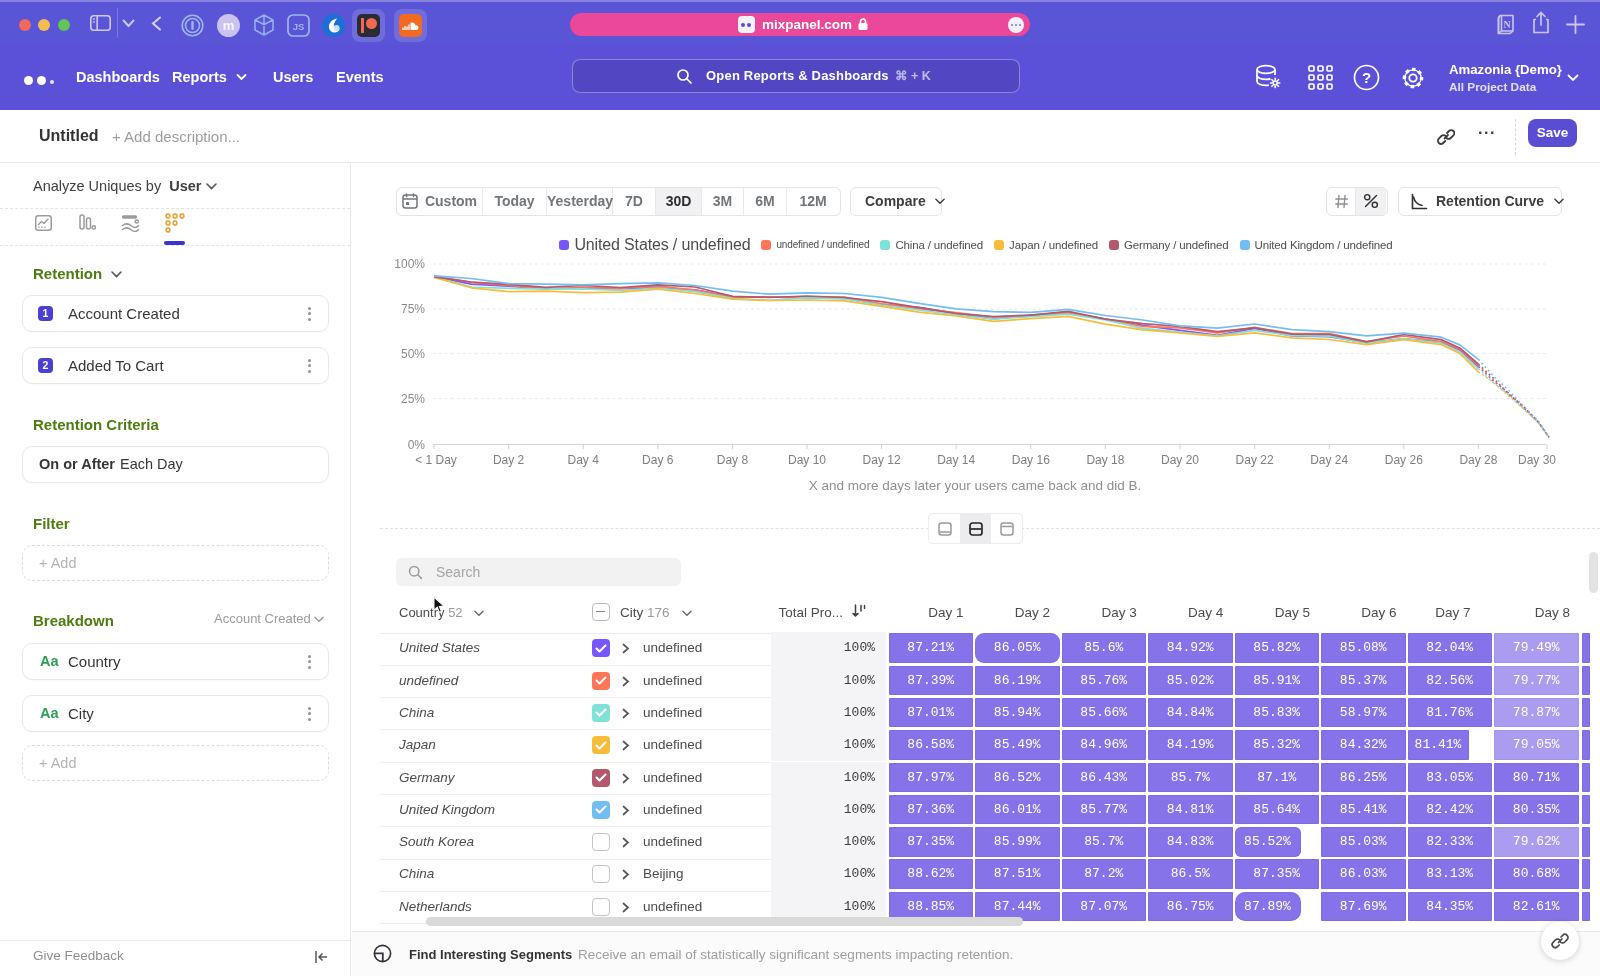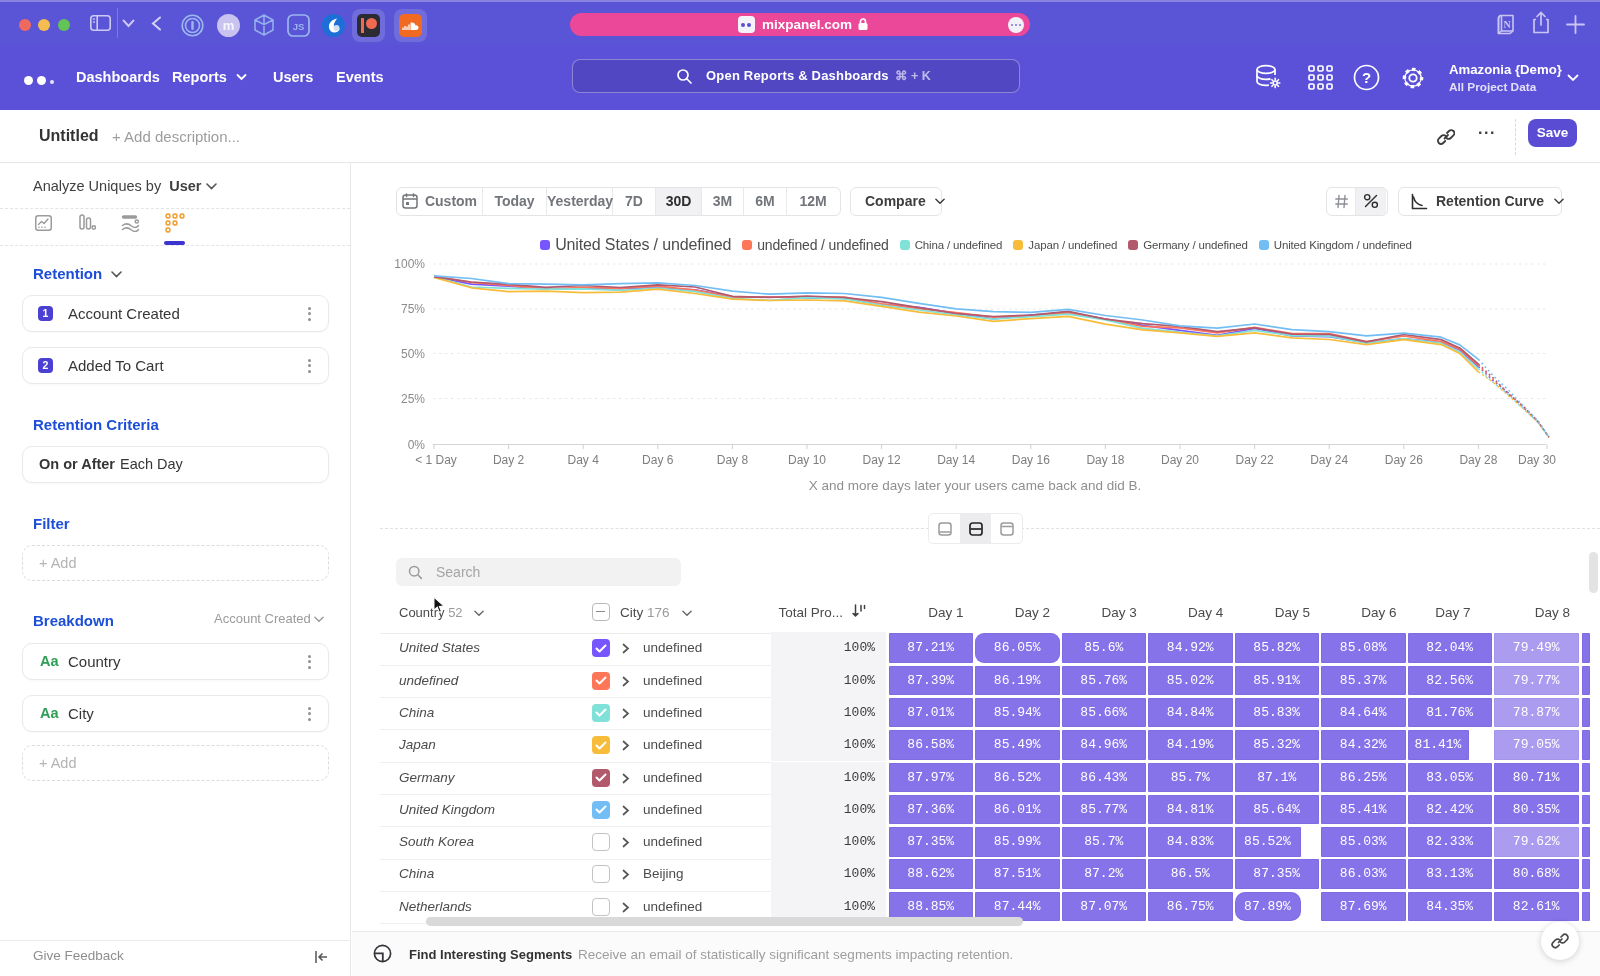--- a/index.html
+++ b/index.html
@@ -11,21 +11,21 @@
   #chrome { left:0; top:0; width:1600px; height:45px; background:#5a54d6; }
   #chrome::before { content:""; position:absolute; left:0; top:0; width:100%; height:1.5px; background:rgba(255,255,255,0.28); }
   .tl { position:absolute; top:19px; width:12px; height:12px; border-radius:50%; }
   
   #appnav { left:0; top:45px; width:1600px; height:65px; background:#5b50d8; }
   .navlink { position:absolute; top:0; height:65px; line-height:65px; color:#fff; font-size:14.5px; font-weight:700; }
   
   #titlerow { left:0; top:110px; width:1600px; height:53px; background:#fff; border-bottom:1px solid #e7e7e7; }
   
   #sidebar { left:0; top:163px; width:351px; height:813px; background:#fff; border-right:1px solid #e8e8e8; }
-  .sideheading { position:absolute; left:33px; font-size:15px; font-weight:700; color:#1d4ed8; }
+  .sideheading { position:absolute; left:33px; font-size:15px; font-weight:700; color:#4d7c0f; }
   .card { position:absolute; left:22px; width:307px; background:#fff; border:1px solid #e9e9e9; border-radius:10px; box-shadow:0 1px 2px rgba(0,0,0,0.03); }
   .chip { position:absolute; left:15px; top:10px; width:15px; height:15px; border-radius:4px; background:#4c40d2; color:#fff; font-size:10.5px; font-weight:700; text-align:center; line-height:15px; }
   .kebab { position:absolute; right:16px; top:10.5px; width:4px; height:16px; }
   .kebab i { position:absolute; left:0; width:3.3px; height:3.3px; border-radius:50%; background:#909090; }
   .dashedadd { position:absolute; left:22px; width:307px; height:36px; border:1px dashed #dcdcdc; border-radius:10px; color:#b4b4b4; font-size:14.5px; line-height:34px; padding-left:16px; }
   
   #main { left:352px; top:163px; width:1248px; height:813px; background:#fff; }
   .btn { position:absolute; white-space:nowrap; border:1px solid #e4e4e4; border-radius:6px; background:#fff; color:#3d3d3d; font-size:14px; font-weight:600; }
   .seg { float:left; height:27px; line-height:27px; text-align:center; color:#72757a; font-size:14px; border-right:1px solid #e9e9e9; }
   .cellrow { position:absolute; height:29.5px; }
@@ -398,21 +398,21 @@
         </svg>Retention Curve
       <svg style="display:inline-block;vertical-align:1px;margin-left:6px;" width="10" height="7" viewBox="0 0 11 7">
           <path d="M1 1l4.5 4.5L10 1" fill="none" stroke="#3d3d3d" stroke-width="1.6" stroke-linecap="round"></path>
         </svg>
     </div>
   </div>
   <div id="chartzone">
 
     <div class="abs" style="left:0;top:74px;width:1248px;height:15px;display:flex;justify-content:center;align-items:center;gap:11px;">
       <span style="display:flex;align-items:center;gap:5px;font-size:16px;letter-spacing:-0.15px;color:#4d4d4d;"><span style="width:10px;height:10px;border-radius:3px;flex:none;background:#7856FF;"></span>United States / undefined</span>
-      <span style="display:flex;align-items:center;gap:5px;font-size:14px;letter-spacing:-0.15px;color:#4d4d4d;"><span style="width:10px;height:10px;border-radius:3px;flex:none;background:#FF7557;"></span>undefined / undefined</span>
+      <span style="display:flex;align-items:center;gap:5px;font-size:10px;letter-spacing:-0.15px;color:#4d4d4d;"><span style="width:10px;height:10px;border-radius:3px;flex:none;background:#FF7557;"></span>undefined / undefined</span>
       <span style="display:flex;align-items:center;gap:5px;font-size:11.5px;letter-spacing:-0.15px;color:#4d4d4d;"><span style="width:10px;height:10px;border-radius:3px;flex:none;background:#80E1D9;"></span>China / undefined</span>
       <span style="display:flex;align-items:center;gap:5px;font-size:11.5px;letter-spacing:-0.15px;color:#4d4d4d;"><span style="width:10px;height:10px;border-radius:3px;flex:none;background:#F8BC3B;"></span>Japan / undefined</span>
       <span style="display:flex;align-items:center;gap:5px;font-size:11.5px;letter-spacing:-0.15px;color:#4d4d4d;"><span style="width:10px;height:10px;border-radius:3px;flex:none;background:#B2596E;"></span>Germany / undefined</span>
       <span style="display:flex;align-items:center;gap:5px;font-size:11.5px;letter-spacing:-0.15px;color:#4d4d4d;"><span style="width:10px;height:10px;border-radius:3px;flex:none;background:#72BEF4;"></span>United Kingdom / undefined</span>
     </div>
     <svg class="abs" style="left:0;top:95px;" width="1248" height="245" viewBox="352 258 1248 245">
 
       <g stroke="#e8e8e8" stroke-dasharray="2.5 3.5">
         <line x1="433" y1="264" x2="1546" y2="264"></line>
         <line x1="433" y1="309" x2="1546" y2="309"></line>
@@ -604,21 +604,21 @@
           <svg class="abs" style="left:270px;top:10px;" width="8" height="11" viewBox="0 0 8 11">
             <path d="M1.5 1.5l4.5 4-4.5 4" fill="none" stroke="#555" stroke-width="1.7" stroke-linecap="round"></path>
           </svg>
           <div class="cityname" style="left:291px;top:0;height:30px;line-height:30px;">undefined</div>
           <div class="totcell" style="top:-1px;height:32.3px;line-height:32.3px;">100%</div>
           <div class="pcell" style="left:536.5px;top:0;width:84.5px;">87.01%</div>
           <div class="pcell" style="left:623px;top:0;width:84.5px;">85.94%</div>
           <div class="pcell" style="left:709.5px;top:0;width:84.5px;">85.66%</div>
           <div class="pcell" style="left:796px;top:0;width:84.5px;">84.84%</div>
           <div class="pcell" style="left:882.5px;top:0;width:84.5px;">85.83%</div>
-          <div class="pcell" style="left:969px;top:0;width:84.5px;">84.64%</div>
+          <div class="pcell" style="left:969px;top:0;width:84.5px;">58.97%</div>
           <div class="pcell" style="left:1055.5px;top:0;width:84.5px;">81.76%</div>
           <div class="pcell lt" style="left:1142px;top:0;width:84.5px;">78.87%</div>
           <div class="pcell" style="left:1229.5px;top:0;width:8px;"></div>
         </div>
 <div class="cellrow" style="left:0;top:567.2px;width:1248px;">
           <div class="rowline" style="top:31.5px;"></div>
           <div class="rowlabel" style="left:47px;top:0;height:30px;line-height:30px;">Japan</div>
           <div class="cbx" style="left:240px;top:6px;background:#F8BC3B;border-radius:4px;">
             <svg style="position:absolute;left:3px;top:4.5px;" width="12" height="9" viewBox="0 0 12 9">
               <path d="M1.5 4.5l3 3L10.5 1.5" fill="none" stroke="#fff" stroke-width="2" stroke-linecap="round" stroke-linejoin="round"></path>
@@ -691,21 +691,21 @@
           <div class="cbx" style="left:240px;top:6px;background:#fff;border:1.5px solid #c3c3c3;"></div>
           <svg class="abs" style="left:270px;top:10px;" width="8" height="11" viewBox="0 0 8 11">
             <path d="M1.5 1.5l4.5 4-4.5 4" fill="none" stroke="#555" stroke-width="1.7" stroke-linecap="round"></path>
           </svg>
           <div class="cityname" style="left:291px;top:0;height:30px;line-height:30px;">undefined</div>
           <div class="totcell" style="top:-1px;height:32.3px;line-height:32.3px;">100%</div>
           <div class="pcell" style="left:536.5px;top:0;width:84.5px;">87.35%</div>
           <div class="pcell" style="left:623px;top:0;width:84.5px;">85.99%</div>
           <div class="pcell" style="left:709.5px;top:0;width:84.5px;">85.7%</div>
           <div class="pcell" style="left:796px;top:0;width:84.5px;">84.83%</div>
-          <div class="pcell" style="left:882.5px;top:0;width:66px;">85.52%</div>
+          <div class="pcell" style="left:882.5px;top:0;width:66px;border-radius:6px;">85.52%</div>
           <div class="pcell" style="left:969px;top:0;width:84.5px;">85.03%</div>
           <div class="pcell" style="left:1055.5px;top:0;width:84.5px;">82.33%</div>
           <div class="pcell lt" style="left:1142px;top:0;width:84.5px;">79.62%</div>
           <div class="pcell" style="left:1229.5px;top:0;width:8px;"></div>
         </div>
 <div class="cellrow" style="left:0;top:696.4px;width:1248px;">
           <div class="rowline" style="top:31.5px;"></div>
           <div class="rowlabel" style="left:47px;top:0;height:30px;line-height:30px;">China</div>
           <div class="cbx" style="left:240px;top:6px;background:#fff;border:1.5px solid #c3c3c3;"></div>
           <svg class="abs" style="left:270px;top:10px;" width="8" height="11" viewBox="0 0 8 11">

